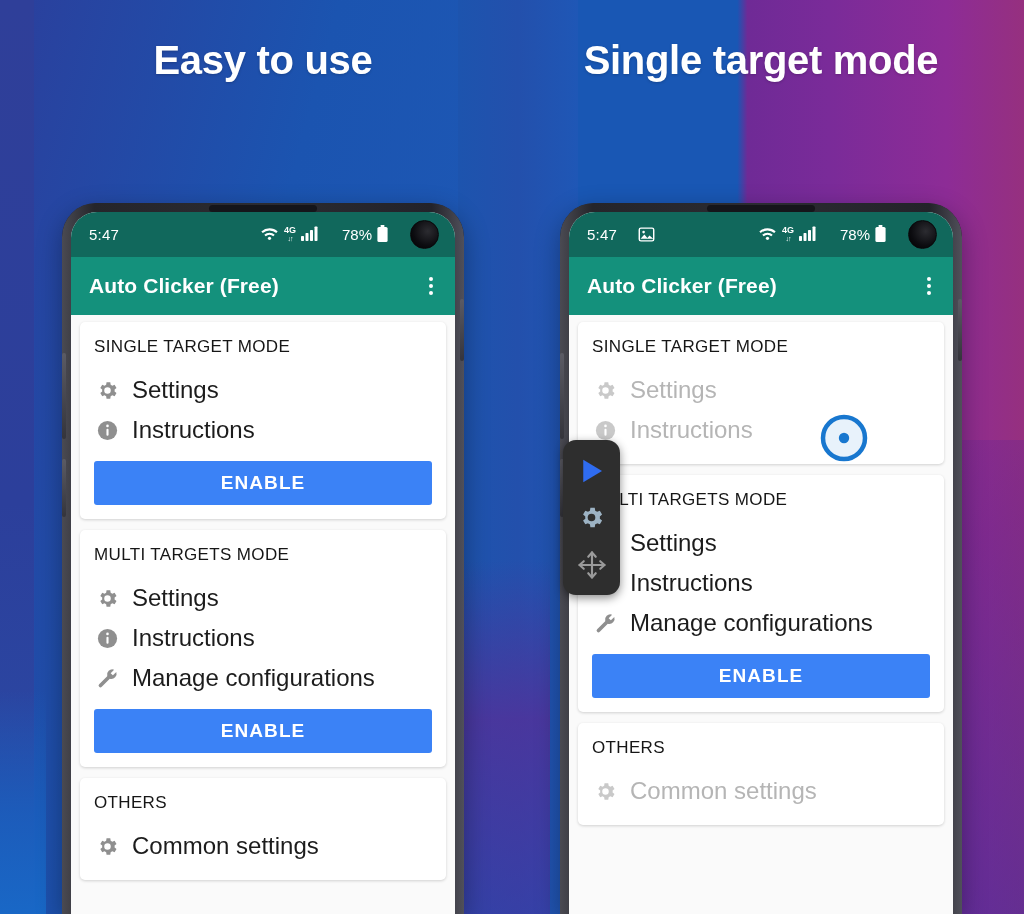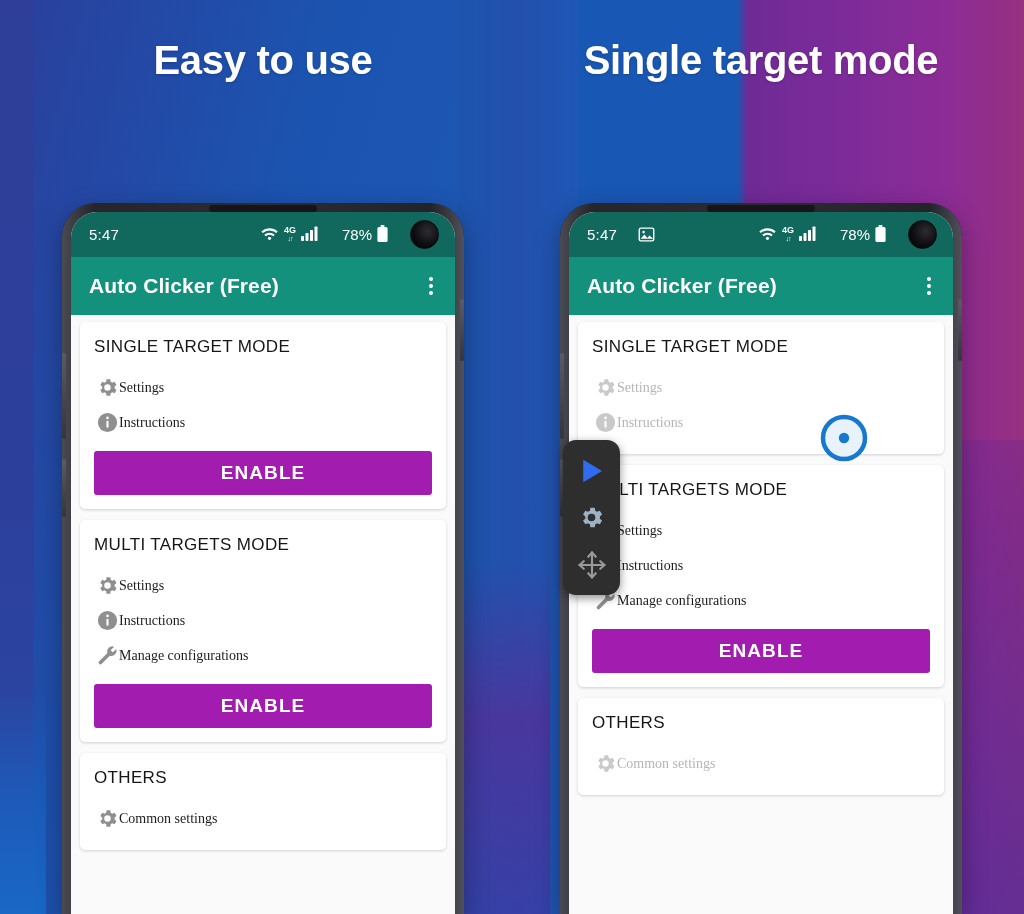--- a/index.html
+++ b/index.html
@@ -143,42 +143,42 @@
     margin-bottom: 11px;
   }
   .card-title {
     font-size: 17px;
     color: #161616;
     letter-spacing: 0.35px;
     margin-bottom: 13px;
   }
   .row {
     display: flex; align-items: center;
+    gap: 13px;
     padding: 6px 0 6px 2px;
-    font-size: 14px;
+    font-size: 24px;
     color: #1c1c1c;
-    font-family: Liberation Serif, serif;
   }
   .row.dim { color: #b5b5b5; }
   .row-icon { width: 23px; height: 23px; flex: none; display:flex; align-items:center; justify-content:center; }
   .btn {
     margin-top: 11px;
     height: 44px;
     border-radius: 3px;
     display: flex; align-items: center; justify-content: center;
     color: #ffffff;
     font-size: 19px;
     font-weight: bold;
     letter-spacing: 1.1px;
     cursor: pointer;
     border: none;
     width: 100%;
     font-family: "Liberation Sans", sans-serif;
   }
-  .btn-enable  { background: #a21caf; }
+  .btn-enable  { background: #3b82f6; }
   .btn-disable { background: #a6a6a6; }
 
   
   .float-panel {
     position: absolute;
     left: 563px; top: 440px;
     width: 57px; height: 155px;
     background: #2e2e2e;
     border-radius: 13px;
     box-shadow: 0 3px 10px rgba(0,0,0,0.45);

